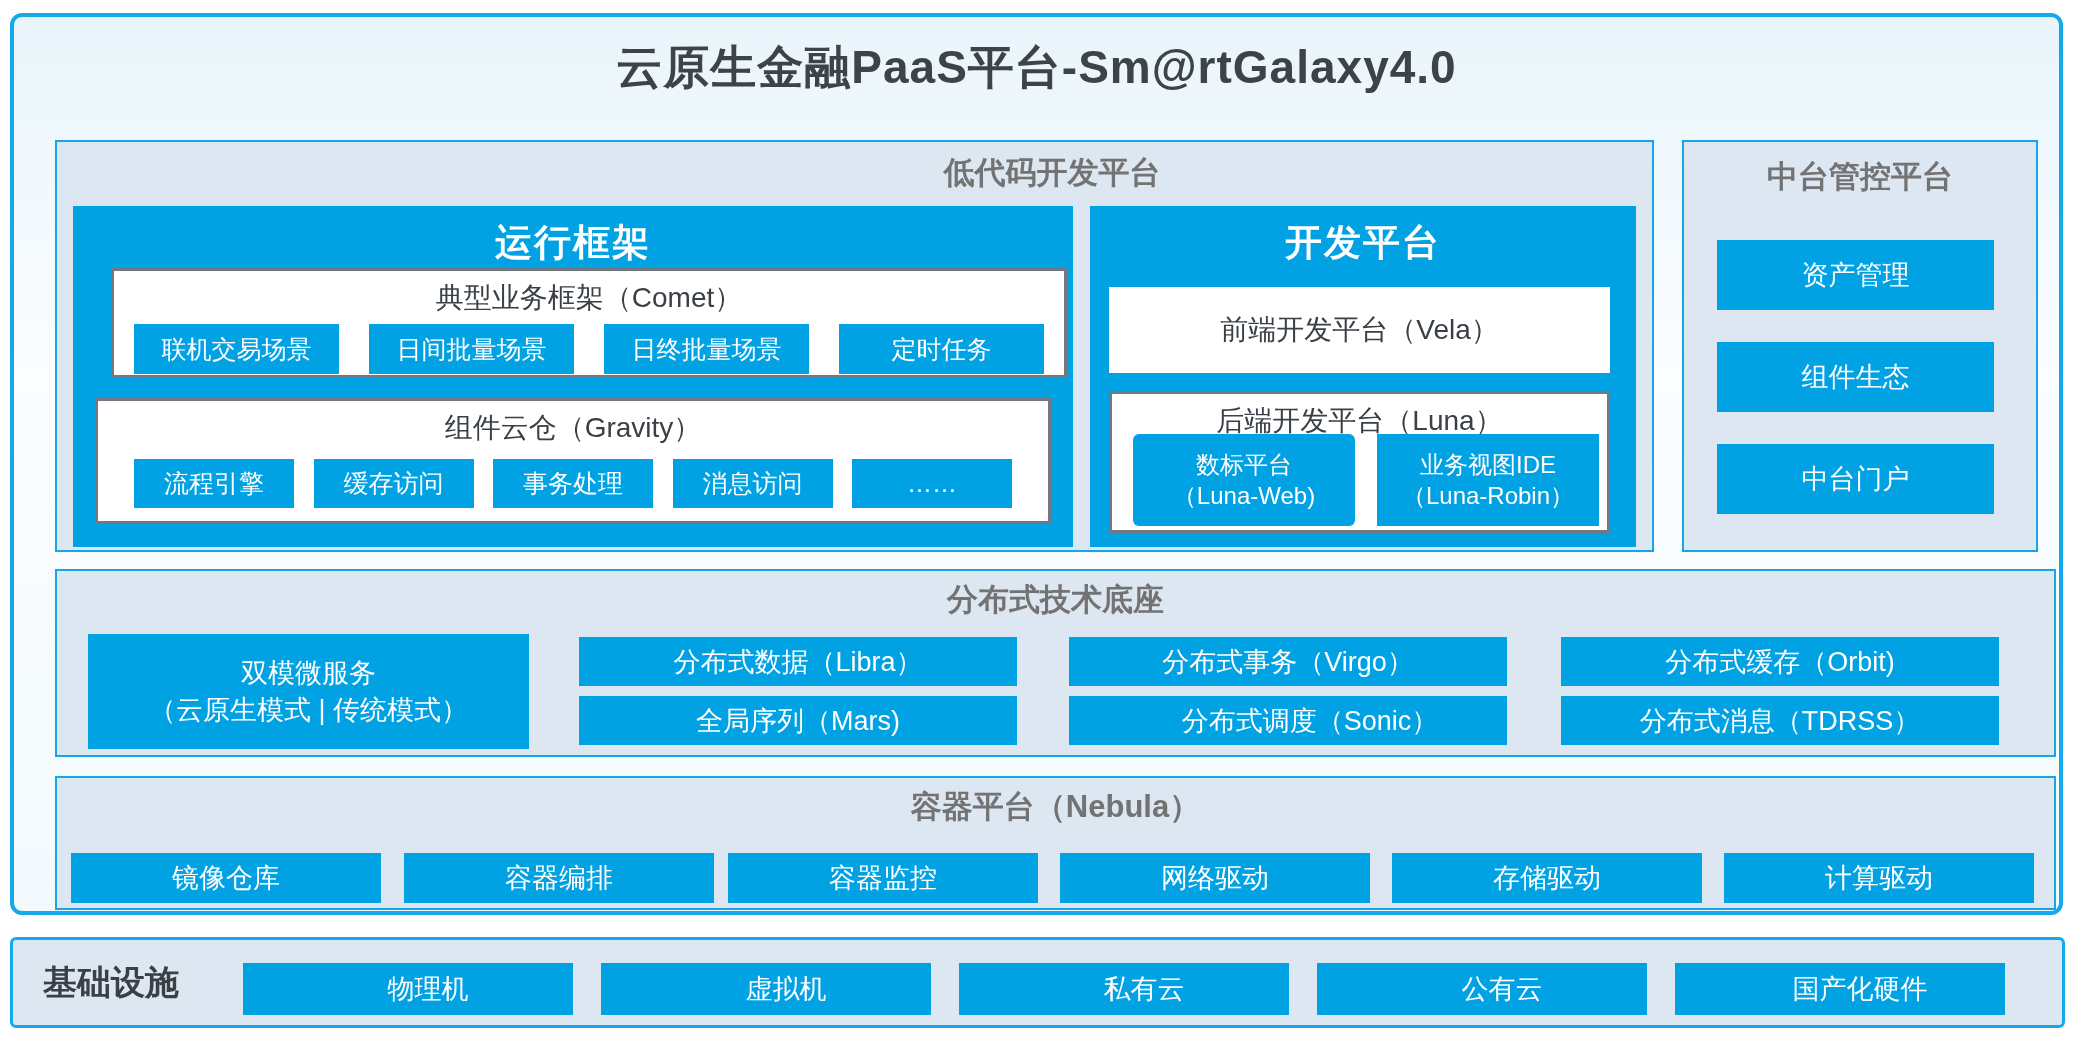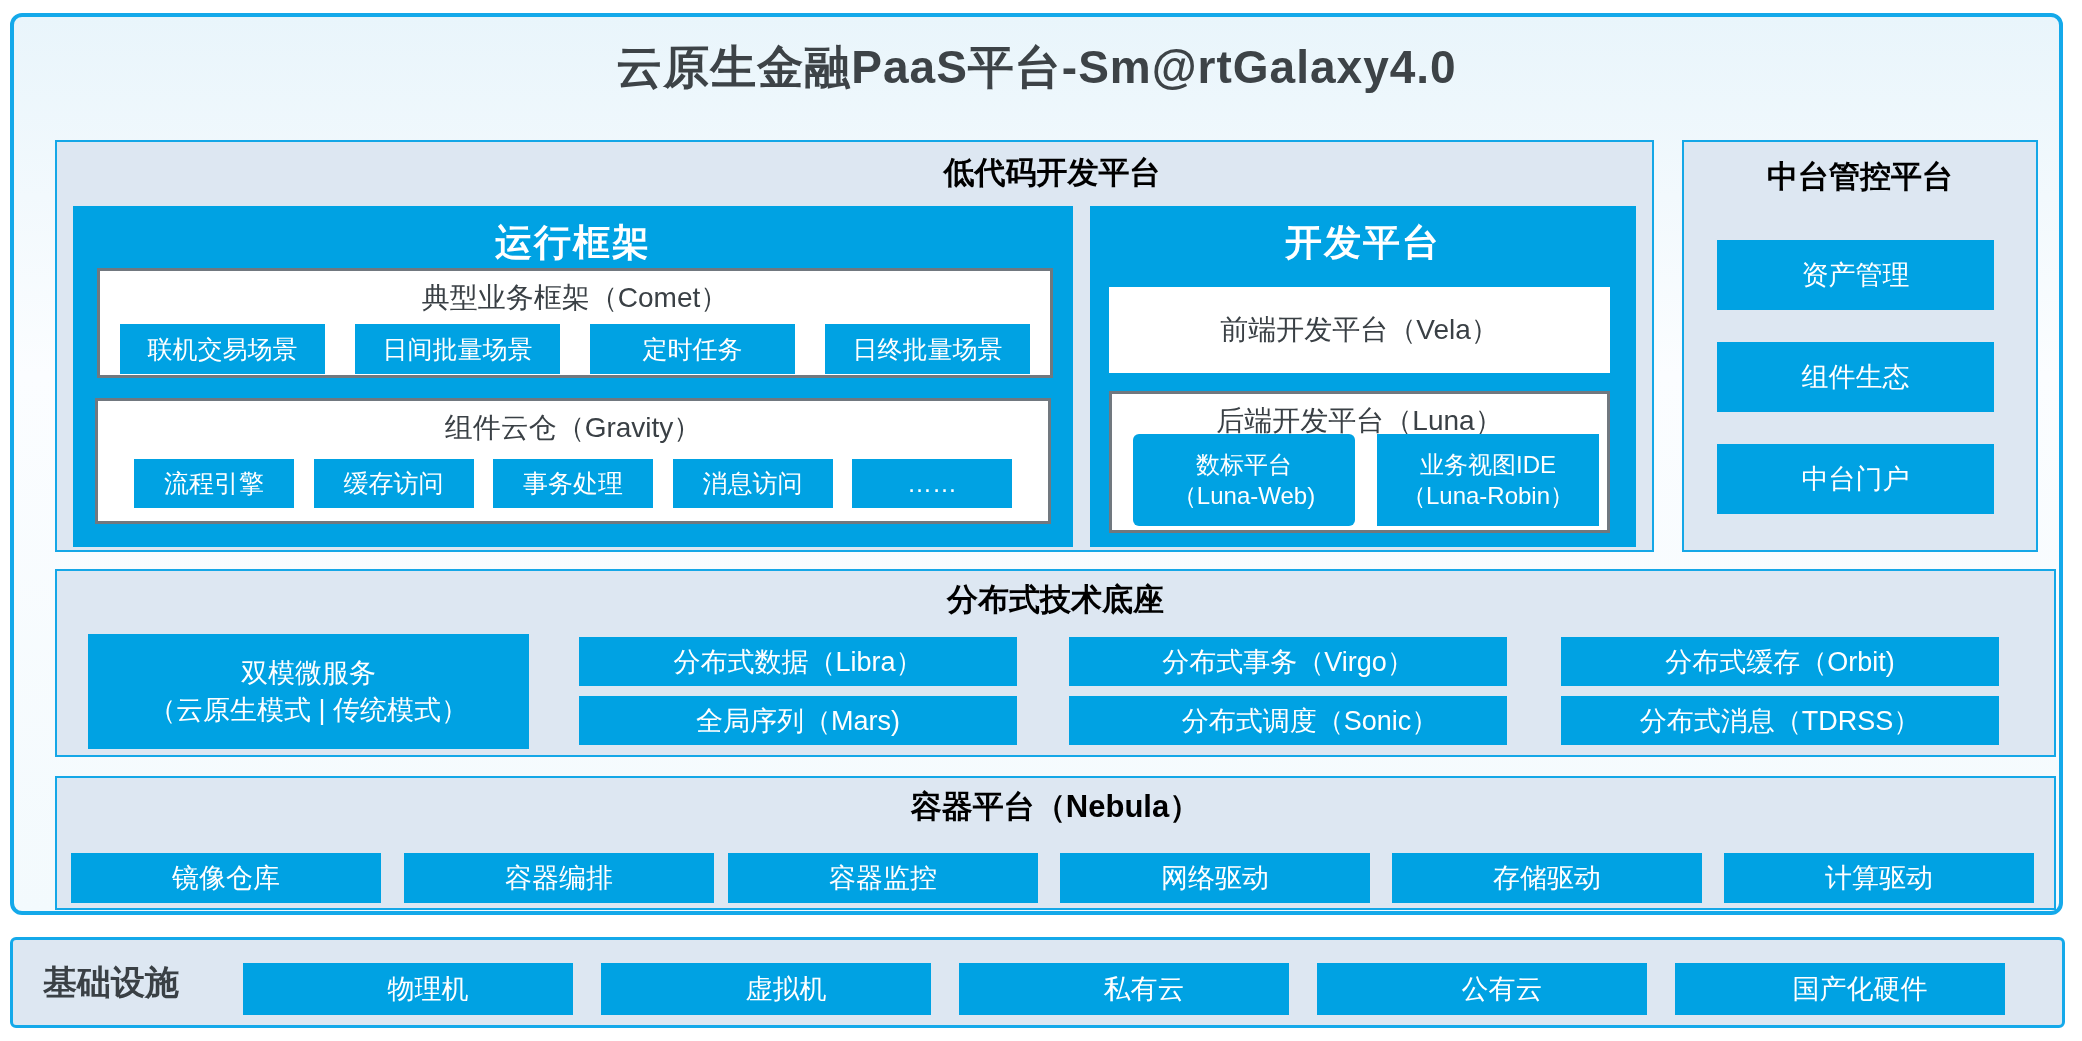--- a/index.html
+++ b/index.html
@@ -16,21 +16,21 @@
   }
   .main-title{
     position:absolute;left:0;right:0;top:20px;text-align:center;
     font-size:46px;font-weight:700;color:#3d4347;letter-spacing:1px;
   }
   
   .section{
     position:absolute;background:#dde7f2;border:2px solid #14a7e7;box-sizing:border-box;
   }
   .sec-title{
-    position:absolute;font-size:31px;font-weight:700;color:#000000;white-space:nowrap;
+    position:absolute;font-size:31px;font-weight:700;color:#737373;white-space:nowrap;
   }
   .sec-title.centered{left:0;right:0;text-align:center;}
   
   .panel{position:absolute;background:#00a2e3;}
   .panel-title{
     position:absolute;left:0;right:0;top:12px;text-align:center;
     font-size:37px;font-weight:700;color:#ffffff;letter-spacing:2px;
   }
   
   .whitebox{position:absolute;background:#ffffff;border:3px solid #71787f;box-sizing:border-box;}
@@ -84,27 +84,27 @@
   <div class="outer">
 
     <div class="main-title">云原生金融PaaS平台-Sm@rtGalaxy4.0</div>
 
     <div class="section" style="left:41px;top:123px;width:1599px;height:412px;">
       <div class="sec-title" style="left:995px;top:10px;transform:translateX(-50%);">低代码开发平台</div>
 
       <div class="panel" style="left:16px;top:64px;width:1000px;height:341px;">
         <div class="panel-title">运行框架</div>
 
-        <div class="whitebox" style="left:24px;top:62px;width:956px;height:110px;">
+        <div class="whitebox" style="left:38px;top:62px;width:956px;height:110px;">
           <div class="wlabel">典型业务框架（Comet）</div>
           <div class="btn-row comet-row" style="left:20px;right:20px;top:53px;height:50px;">
             <div class="btn">联机交易场景</div>
             <div class="btn">日间批量场景</div>
+            <div class="btn">日终批量场景</div>
             <div class="btn">定时任务</div>
-            <div class="btn">日终批量场景</div>
           </div>
         </div>
 
         <div class="whitebox" style="left:22px;top:192px;width:956px;height:126px;">
           <div class="wlabel">组件云仓（Gravity）</div>
           <div class="btn-row gravity-row" style="left:36px;right:36px;top:58px;height:49px;">
             <div class="btn">流程引擎</div>
             <div class="btn">缓存访问</div>
             <div class="btn">事务处理</div>
             <div class="btn">消息访问</div>

